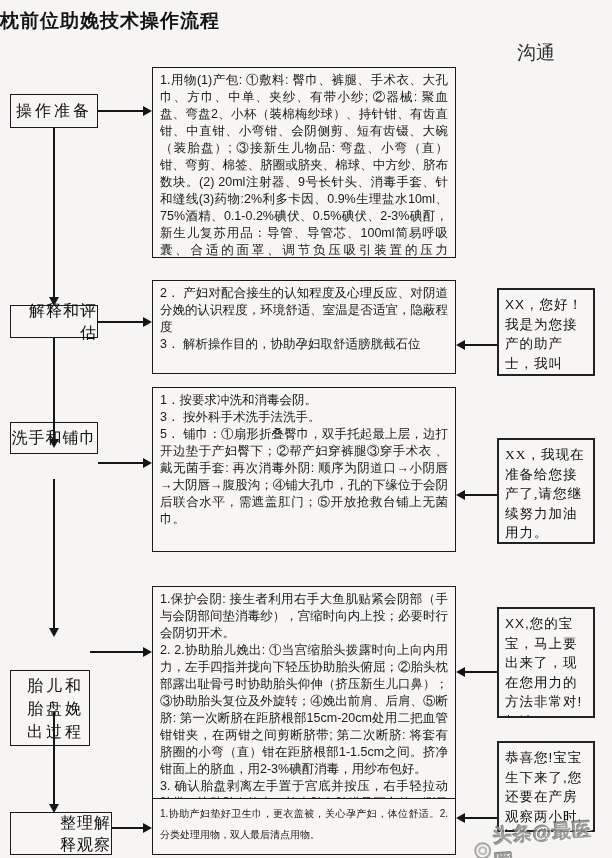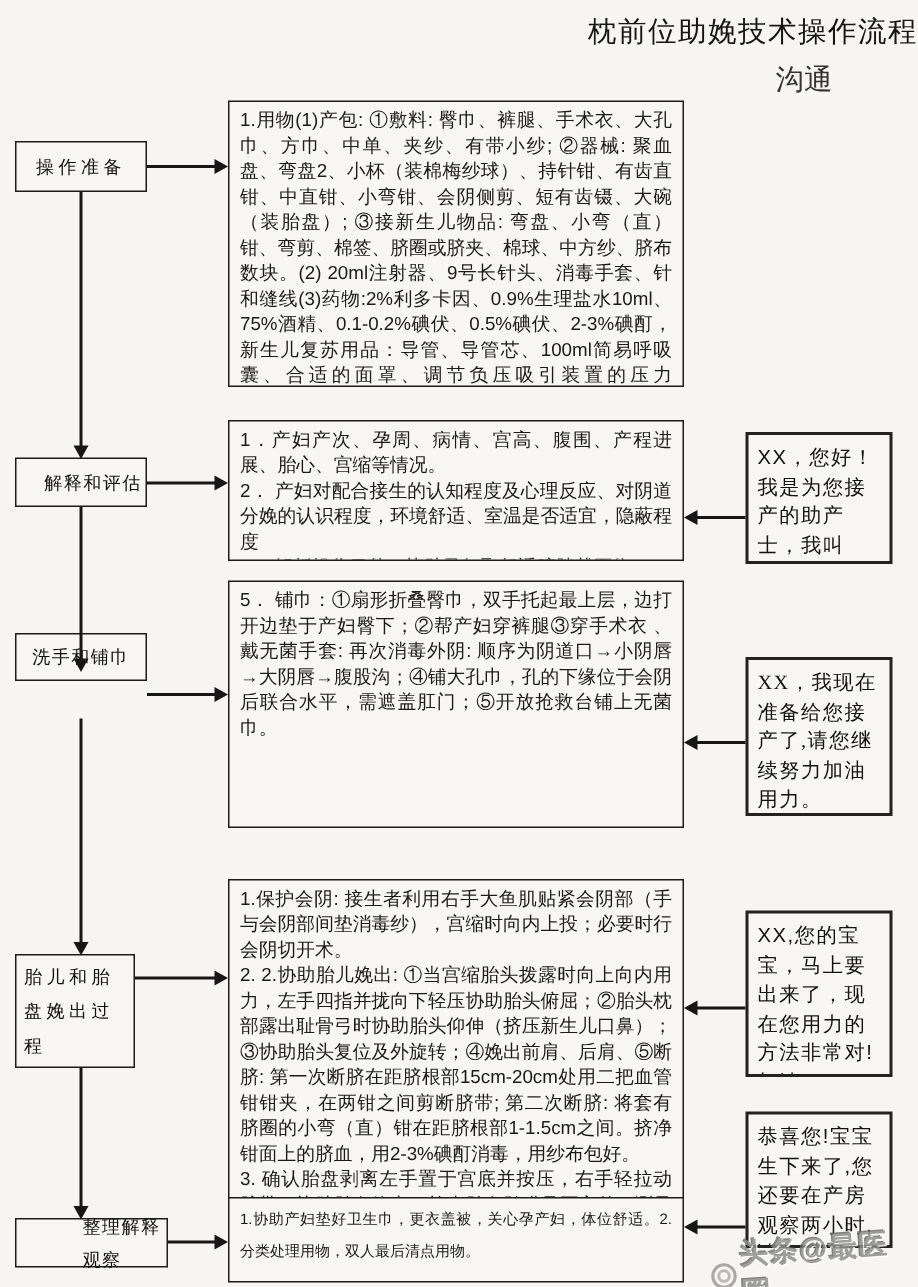--- a/index.html
+++ b/index.html
@@ -10,36 +10,36 @@
   }
   .page {
     position:relative;
     width:612px; height:858px;
     background:#f6f5f3;
     overflow:hidden;
     color:#111;
   }
   .title {
     position:absolute; top:8px; left:0; width:100%;
-    text-align:right; font-size:19px; font-weight:normal;
+    text-align:left; font-size:19px; font-weight:bold;
     letter-spacing:1px; color:#151515;
   }
   .comm-label {
     position:absolute; top:40px; left:517px;
     font-size:19px; color:#333;
   }
   .step-box {
     position:absolute;
     border:1.5px solid #1b1b1b;
     background:#f7f6f4;
     display:flex; align-items:center; justify-content:center;
-    font-size:12px; letter-spacing:3px; color:#111;
-    text-align:left; line-height:22px;
+    font-size:16px; letter-spacing:3px; color:#111;
+    text-align:right; line-height:22px;
   }
-  .step-box.multi { align-items:flex-start; padding:3px 5px; justify-content:flex-start;}
+  .step-box.multi { align-items:flex-start; padding:3px 5px; justify-content:flex-start;margin-top:34px;}
   .detail-box {
     position:absolute; left:152px; width:304px;
     border:1.5px solid #1b1b1b;
     background:#f7f6f4;
     padding:4px 7px;
     overflow:hidden;
   }
   .detail-box p {
     font-size:12.5px; line-height:17px; color:#1a1a1a;
     text-align:justify;
@@ -103,34 +103,35 @@
   </div>
   <div class="step-box" style="left:10px; top:305px; width:88px; height:33px; letter-spacing:1px;padding-left:16px;">
     <span>解释和评估</span>
   </div>
   <div class="step-box" style="left:10px; top:422px; width:88px; height:32px; letter-spacing:1px;">
     <span>洗手和铺巾</span>
   </div>
   <div class="step-box multi" style="left:10px; top:636px; width:80px; height:76px; letter-spacing:3px; line-height:23px;">
     <span>胎儿和胎盘娩出过程</span>
   </div>
-  <div class="step-box" style="left:10px; top:812px; width:102px; height:33px; letter-spacing:1px;padding-left:44px;">
+  <div class="step-box" style="left:10px; top:812px; width:102px; height:43px; letter-spacing:1px;padding-left:44px;">
     <span>整理解释观察</span>
   </div>
 
   <div class="detail-box" style="top:67px; height:191px;">
     <p>1.用物(1)产包: ①敷料: 臀巾、裤腿、手术衣、大孔巾、方巾、中单、夹纱、有带小纱; ②器械: 聚血盘、弯盘2、小杯（装棉梅纱球）、持针钳、有齿直钳、中直钳、小弯钳、会阴侧剪、短有齿镊、大碗（装胎盘）; ③接新生儿物品: 弯盘、小弯（直）钳、弯剪、棉签、脐圈或脐夹、棉球、中方纱、脐布数块。(2) 20ml注射器、9号长针头、消毒手套、针和缝线(3)药物:2%利多卡因、0.9%生理盐水10ml、75%酒精、0.1-0.2%碘伏、0.5%碘伏、2-3%碘酊，新生儿复苏用品：导管、导管芯、100ml简易呼吸囊、合适的面罩、调节负压吸引装置的压力&lt;100mmHg、吸引连接管、吸痰管、氧气、装上合适叶片的喉镜片。</p>
 
   </div>
   <div class="detail-box" style="top:280px; height:94px;">
-    <p>1．产妇产次、孕周、病情、宫高、腹围、产程进展、胎心、宫缩等情况。</p>
     <p>2． 产妇对配合接生的认知程度及心理反应、对阴道分娩的认识程度，环境舒适、室温是否适宜，隐蔽程度</p>
     <p>3． 解析操作目的，协助孕妇取舒适膀胱截石位</p>
   </div>
   <div class="detail-box" style="top:387px; height:165px;">
+    <p>1．按要求冲洗和消毒会阴。</p>
+    <p>3． 按外科手术洗手法洗手。</p>
     <p>5． 铺巾：①扇形折叠臀巾，双手托起最上层，边打开边垫于产妇臀下；②帮产妇穿裤腿③穿手术衣 、戴无菌手套: 再次消毒外阴: 顺序为阴道口→小阴唇→大阴唇→腹股沟；④铺大孔巾，孔的下缘位于会阴后联合水平，需遮盖肛门；⑤开放抢救台铺上无菌巾。</p>
   </div>
   <div class="detail-box" style="top:586px; height:230px;">
     <p>1.保护会阴: 接生者利用右手大鱼肌贴紧会阴部（手与会阴部间垫消毒纱），宫缩时向内上投；必要时行会阴切开术。</p>
     <p>2. 2.协助胎儿娩出: ①当宫缩胎头拨露时向上向内用力，左手四指并拢向下轻压协助胎头俯屈；②胎头枕部露出耻骨弓时协助胎头仰伸（挤压新生儿口鼻）；③协助胎头复位及外旋转；④娩出前肩、后肩、⑤断脐: 第一次断脐在距脐根部15cm-20cm处用二把血管钳钳夹，在两钳之间剪断脐带; 第二次断脐: 将套有脐圈的小弯（直）钳在距脐根部1-1.5cm之间。挤净钳面上的脐血，用2-3%碘酊消毒，用纱布包好。</p>
     <p>3. 确认胎盘剥离左手置于宫底并按压，右手轻拉动脐带，协助胎盘娩出，检查胎盘胎膜是否完整，测量胎盘重量、面积，脐带长度。双人查对胎盘。</p>
   </div>
   <div class="detail-box" style="top:798px; height:57px;">
     <p style="line-height:21px; font-size:10px;">1.协助产妇垫好卫生巾，更衣盖被，关心孕产妇，体位舒适。2.  分类处理用物，双人最后清点用物。</p>
   </div>

